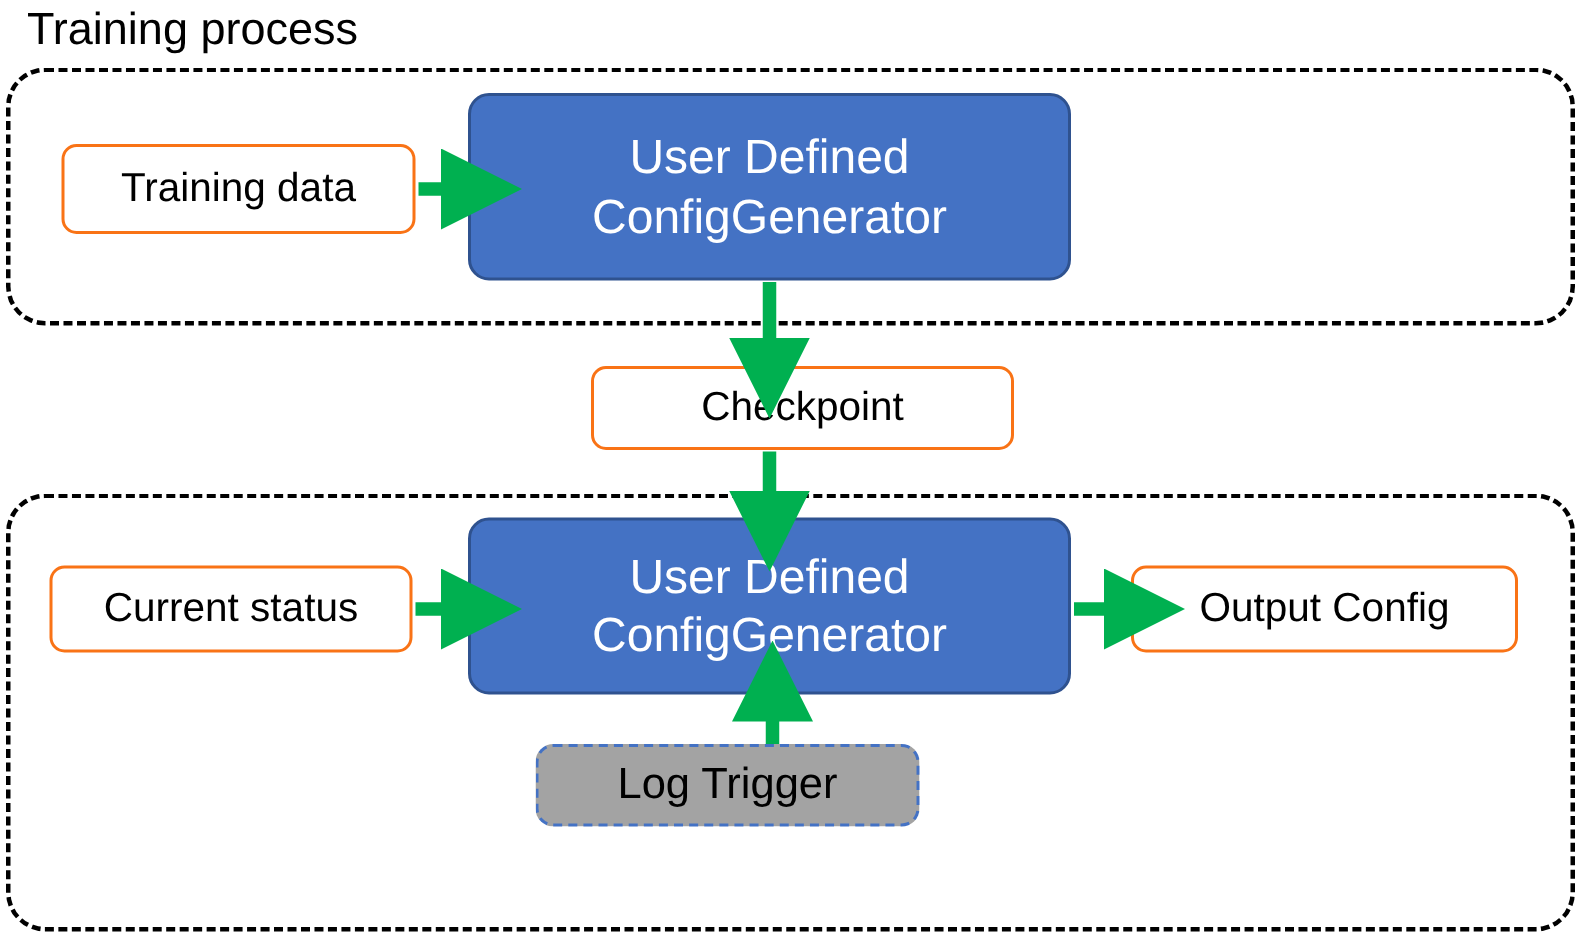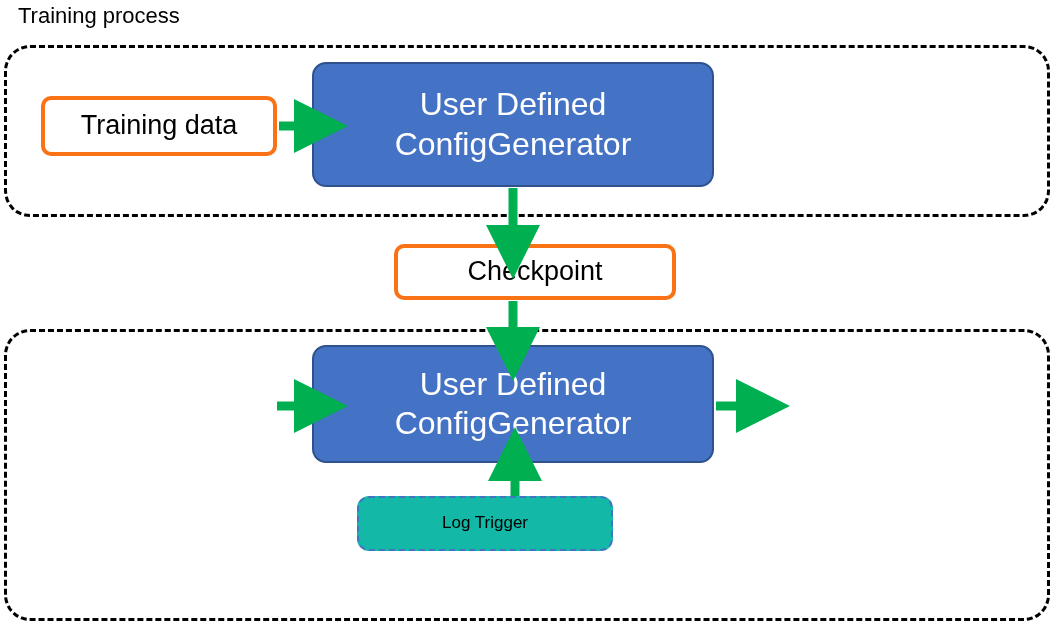--- a/index.html
+++ b/index.html
@@ -12,21 +12,21 @@
     width: 1057px;
     height: 631px;
     background: #ffffff;
     font-family: "Liberation Sans", sans-serif;
     overflow: hidden;
   }
 
   
   .section-title {
     position: absolute;
-    font-size: 22px;
+    font-size: 30px;
     color: #000000;
     line-height: 1;
     white-space: nowrap;
   }
   #title-training  { left: 18px;  top: 5px; }
   #title-inference { left: 18px;  top: 284px; }
 
   
   .process-container {
     position: absolute;
@@ -36,21 +36,21 @@
     box-sizing: border-box;
   }
   #container-training  { left: 4px; top: 45px;  width: 1046px; height: 172px; }
   #container-inference { left: 4px; top: 329px; width: 1046px; height: 292px; }
 
   
   .node-plain {
     position: absolute;
     box-sizing: border-box;
     background: #ffffff;
-    border: 4px solid #f97316;
+    border: 2px solid #f97316;
     border-radius: 10px;
     display: flex;
     align-items: center;
     justify-content: center;
     color: #000000;
     font-size: 27px;
     line-height: 1.1;
     white-space: nowrap;
   }
   #node-training-data { left: 41px;  top: 96px;  width: 236px; height: 60px; }
@@ -74,28 +74,28 @@
     line-height: 1.22;
     white-space: nowrap;
   }
   #node-generator-train { left: 312px; top: 62px;  width: 402px; height: 125px; }
   #node-generator-infer { left: 312px; top: 345px; width: 402px; height: 118px; }
 
   
   .node-trigger {
     position: absolute;
     box-sizing: border-box;
-    background: #14b8a6;
+    background: #a3a3a3;
     border: 2px dashed #4472C4;
     border-radius: 12px;
     display: flex;
     align-items: center;
     justify-content: center;
     color: #000000;
-    font-size: 17px;
+    font-size: 29px;
     line-height: 1.1;
     white-space: nowrap;
   }
   #node-log-trigger   { left: 357px; top: 496px; width: 256px; height: 55px; z-index: 3; }
   #node-clock-trigger { left: 430px; top: 548px; width: 263px; height: 56px; z-index: 4; }
 
   
   #arrow-layer {
     position: absolute;
     left: 0; top: 0;
@@ -157,23 +157,25 @@
 
   <div class="node-plain" id="node-training-data">Training data</div>
 
   <div class="node-blue" id="node-generator-train">
     <span>User Defined</span>
     <span>ConfigGenerator</span>
   </div>
 
   <div class="node-plain" id="node-checkpoint">Checkpoint</div>
 
+  <div class="node-plain" id="node-current-status">Current status</div>
 
   <div class="node-blue" id="node-generator-infer">
     <span>User Defined</span>
     <span>ConfigGenerator</span>
   </div>
 
+  <div class="node-plain" id="node-output-config">Output Config</div>
 
   <div class="node-trigger" id="node-log-trigger">Log Trigger</div>
 
 
 </div>
 
 </body></html>

